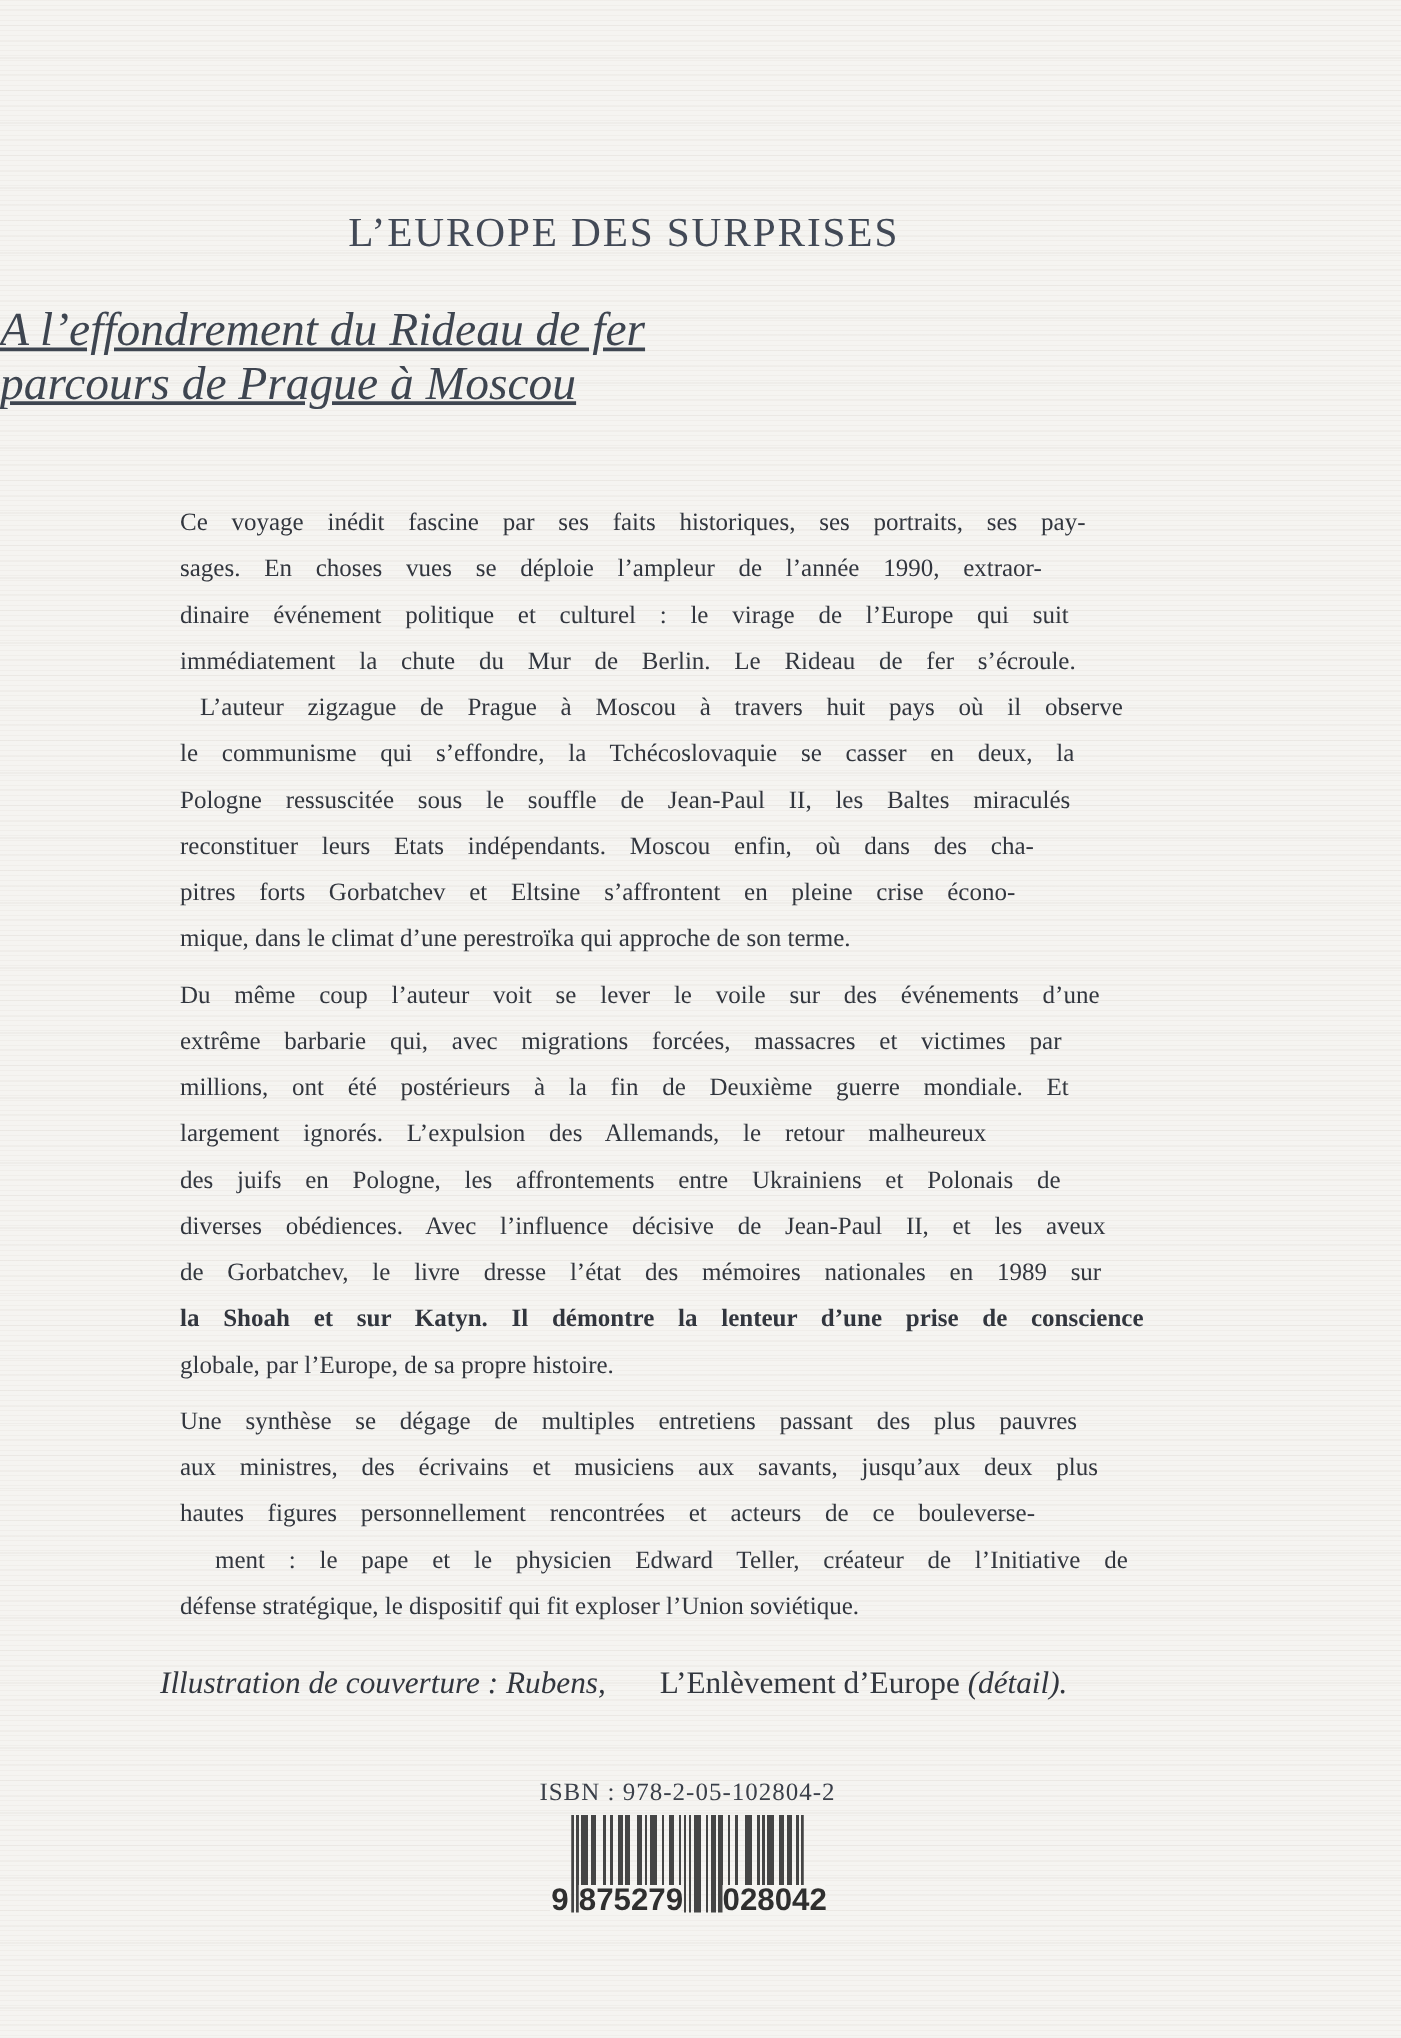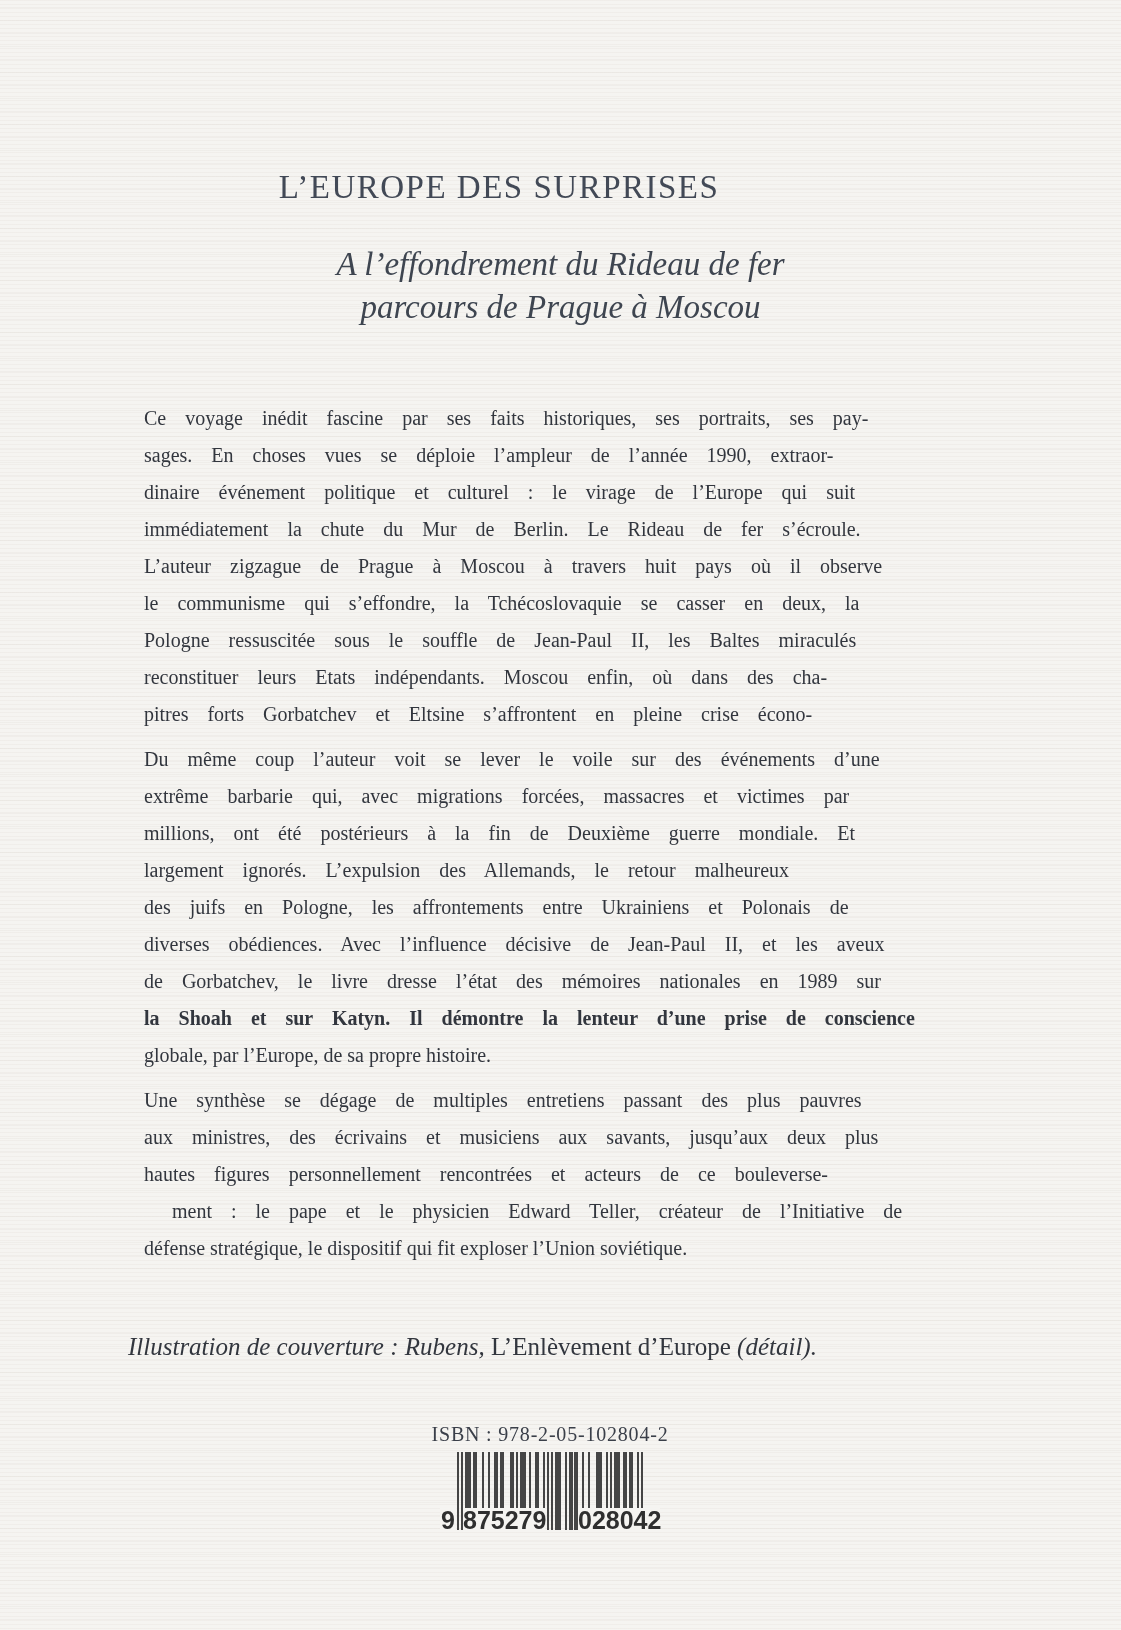--- a/index.html
+++ b/index.html
@@ -32,41 +32,42 @@
     position:absolute;top:167px;left:0;width:998px;
     margin:0;
     text-align:center;
     font-size:33px;font-weight:400;
     letter-spacing:1.5px;
     color:var(--title);
     line-height:40px;
   }
   .subtitle{
     position:absolute;top:243px;left:0;width:1121px;
-    text-align:center;
+    text-align:left;
     font-style:italic;
-    font-size:33px;line-height:43px;
+    font-size:38px;line-height:43px;
     color:var(--subtitle);
+    text-decoration:underline;
   }
   .bodytext{
     position:absolute;top:400px;left:144px;width:862px;
     font-size:20px;line-height:37px;
     color:var(--body-text);
   }
   .para{margin:0 0 8px 0;}
   .jline{white-space:nowrap;}
   .jline > span{display:inline-block;white-space:nowrap;}
   .credit{
     position:absolute;top:1332px;left:128px;width:900px;
     margin:0;
     font-size:25px;line-height:30px;
     color:var(--body-text);
   }
   .credit .it{font-style:italic;}
-  .credit .rm{font-style:normal;}
+  .credit .rm{font-style:normal;margin-left:37px;}
   .isbn-block{
     position:absolute;top:1422px;left:10px;width:1080px;
     text-align:center;
   }
   .isbn{
     font-size:20px;line-height:24px;
     letter-spacing:.8px;
     color:var(--isbn-text);
   }
   .barcode{
@@ -106,25 +107,26 @@
     <div>A l’effondrement du Rideau de fer</div>
     <div>parcours de Prague à Moscou</div>
   </div>
 
   <div class="bodytext" id="paragraphs">
       <div class="para">
         <div class="jline"><span style="word-spacing: 14px;">Ce voyage inédit fascine par ses faits historiques, ses portraits, ses pay-</span></div>
         <div class="jline"><span style="word-spacing: 14px;">sages. En choses vues se déploie l’ampleur de l’année 1990, extraor-</span></div>
         <div class="jline"><span style="word-spacing: 14px;">dinaire événement politique et culturel : le virage de l’Europe qui suit</span></div>
         <div class="jline"><span style="word-spacing: 14px;">immédiatement la chute du Mur de Berlin. Le Rideau de fer s’écroule.</span></div>
-        <div class="jline"><span style="word-spacing: 14px;">L’auteur zigzague de Prague à Moscou à travers huit pays où il observe</span></div>
+        <div class="jline"><span style="word-spacing: 14px; margin-left: 16px;">L’auteur zigzague de Prague à Moscou à travers huit pays où il observe</span></div>
         <div class="jline"><span style="word-spacing: 14px;">le communisme qui s’effondre, la Tchécoslovaquie se casser en deux, la</span></div>
         <div class="jline"><span style="word-spacing: 14px;">Pologne ressuscitée sous le souffle de Jean-Paul II, les Baltes miraculés</span></div>
         <div class="jline"><span style="word-spacing: 14px;">reconstituer leurs Etats indépendants. Moscou enfin, où dans des cha-</span></div>
         <div class="jline"><span style="word-spacing: 14px;">pitres forts Gorbatchev et Eltsine s’affrontent en pleine crise écono-</span></div>
+        <div class="jline lastline"><span>mique, dans le climat d’une perestroïka qui approche de son terme.</span></div>
       </div>
       <div class="para">
         <div class="jline"><span style="word-spacing: 14px;">Du même coup l’auteur voit se lever le voile sur des événements d’une</span></div>
         <div class="jline"><span style="word-spacing: 14px;">extrême barbarie qui, avec migrations forcées, massacres et victimes par</span></div>
         <div class="jline"><span style="word-spacing: 14px;">millions, ont été postérieurs à la fin de Deuxième guerre mondiale. Et</span></div>
         <div class="jline"><span style="word-spacing: 14px;">largement ignorés. L’expulsion des Allemands, le retour malheureux</span></div>
         <div class="jline"><span style="word-spacing: 14px;">des juifs en Pologne, les affrontements entre Ukrainiens et Polonais de</span></div>
         <div class="jline"><span style="word-spacing: 14px;">diverses obédiences. Avec l’influence décisive de Jean-Paul II, et les aveux</span></div>
         <div class="jline"><span style="word-spacing: 14px;">de Gorbatchev, le livre dresse l’état des mémoires nationales en 1989 sur</span></div>
         <div class="jline"><span style="word-spacing: 14px; font-weight: bold;">la Shoah et sur Katyn. Il démontre la lenteur d’une prise de conscience</span></div>

